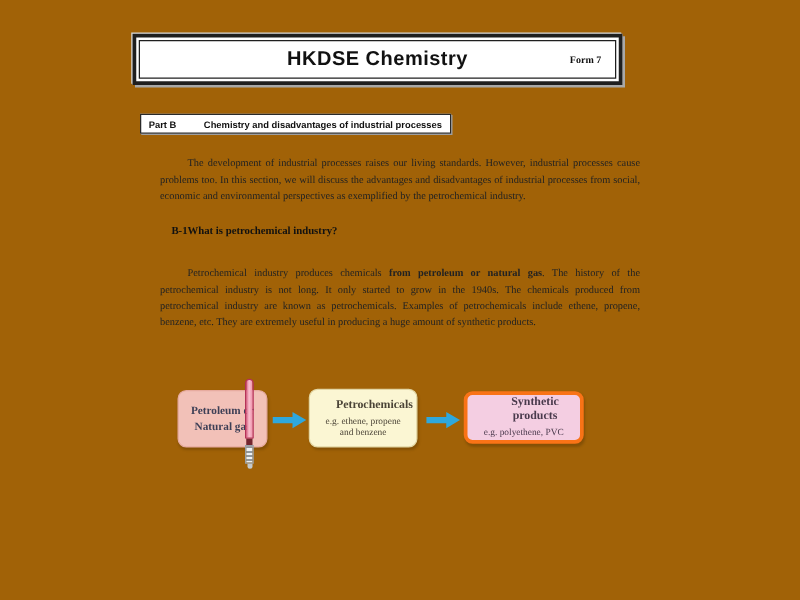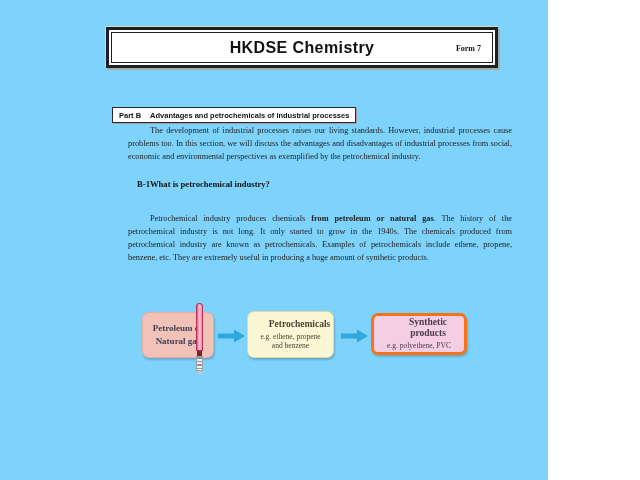--- a/index.html
+++ b/index.html
@@ -1,17 +1,17 @@
 <!DOCTYPE html>
 <html><head>
 <meta charset="utf-8">
 <style>
   html,body { margin:0; padding:0; background:#ffffff; }
   .page {
-    position:relative; width:548px; height:480px; background:#7dd3fc;
+    position:relative; width:640px; height:480px; background:#a16207;
     font-family:"Liberation Serif", serif; color:#222; overflow:hidden;
   }
 
   
   .header-frame {
     position:absolute; left:106px; top:27px; width:392px; height:41px;
     border:3px solid #1f1f1f; background:#fff; box-sizing:border-box;
     box-shadow:2px 2px 0 #a8a8a8, -1px -1px 0 #d7d7d7;
   }
   .header-inner {
@@ -22,24 +22,24 @@
     font-family:"Liberation Sans", sans-serif; font-weight:bold;
     font-size:16px; letter-spacing:0.4px; color:#111;
   }
   .form-label {
     position:absolute; right:11px; top:50%; transform:translateY(-50%);
     font-family:"Liberation Serif", serif; font-weight:bold; font-size:8px; color:#111;
   }
 
   
   .section-box {
-    position:absolute; left:112px; top:107px; height:16px;
+    position:absolute; left:112px; top:91px; height:16px;
     border:1px solid #2a2a2a; background:#fff; box-sizing:border-box;
     box-shadow:1px 1px 0 #9f9f9f;
-    display:inline-flex; align-items:center; gap:9px; padding:0 6px;
+    display:inline-flex; align-items:center; gap:22px; padding:0 6px;
     font-family:"Liberation Sans", sans-serif; font-weight:bold; font-size:7.5px; color:#111;
     white-space:nowrap;
   }
 
   
   .para {
     position:absolute; left:128px; width:384px;
     text-align:justify; text-indent:22px;
     font-size:8.3px; line-height:13px; color:#222;
   }
@@ -103,21 +103,21 @@
 
   <div class="header-frame">
     <div class="header-inner">
       <span class="header-title">HKDSE Chemistry</span>
       <span class="form-label">Form 7</span>
     </div>
   </div>
 
   <div class="section-box">
     <span>Part B</span>
-    <span>Advantages and petrochemicals of industrial processes</span>
+    <span>Chemistry and disadvantages of industrial processes</span>
   </div>
 
   <p class="para para-intro">The development of industrial processes raises our living standards. However, industrial processes cause problems too. In this section, we will discuss the advantages and disadvantages of industrial processes from social, economic and environmental perspectives as exemplified by the petrochemical industry.</p>
 
   <div class="subsection">
     <span class="subsection-num">B-1</span>
     <span class="subsection-title">What is petrochemical industry?</span>
   </div>
 
   <p class="para para-b1a"><span>Petrochemical industry produces chemicals </span><span class="bold-inline">from petroleum or natural gas</span><span>. The history of the petrochemical industry is not long. It only started to grow in the 1940s. The chemicals produced from petrochemical industry are known as petrochemicals. Examples of petrochemicals include ethene, propene, benzene, etc. They are extremely useful in producing a huge amount of synthetic products.</span></p>

